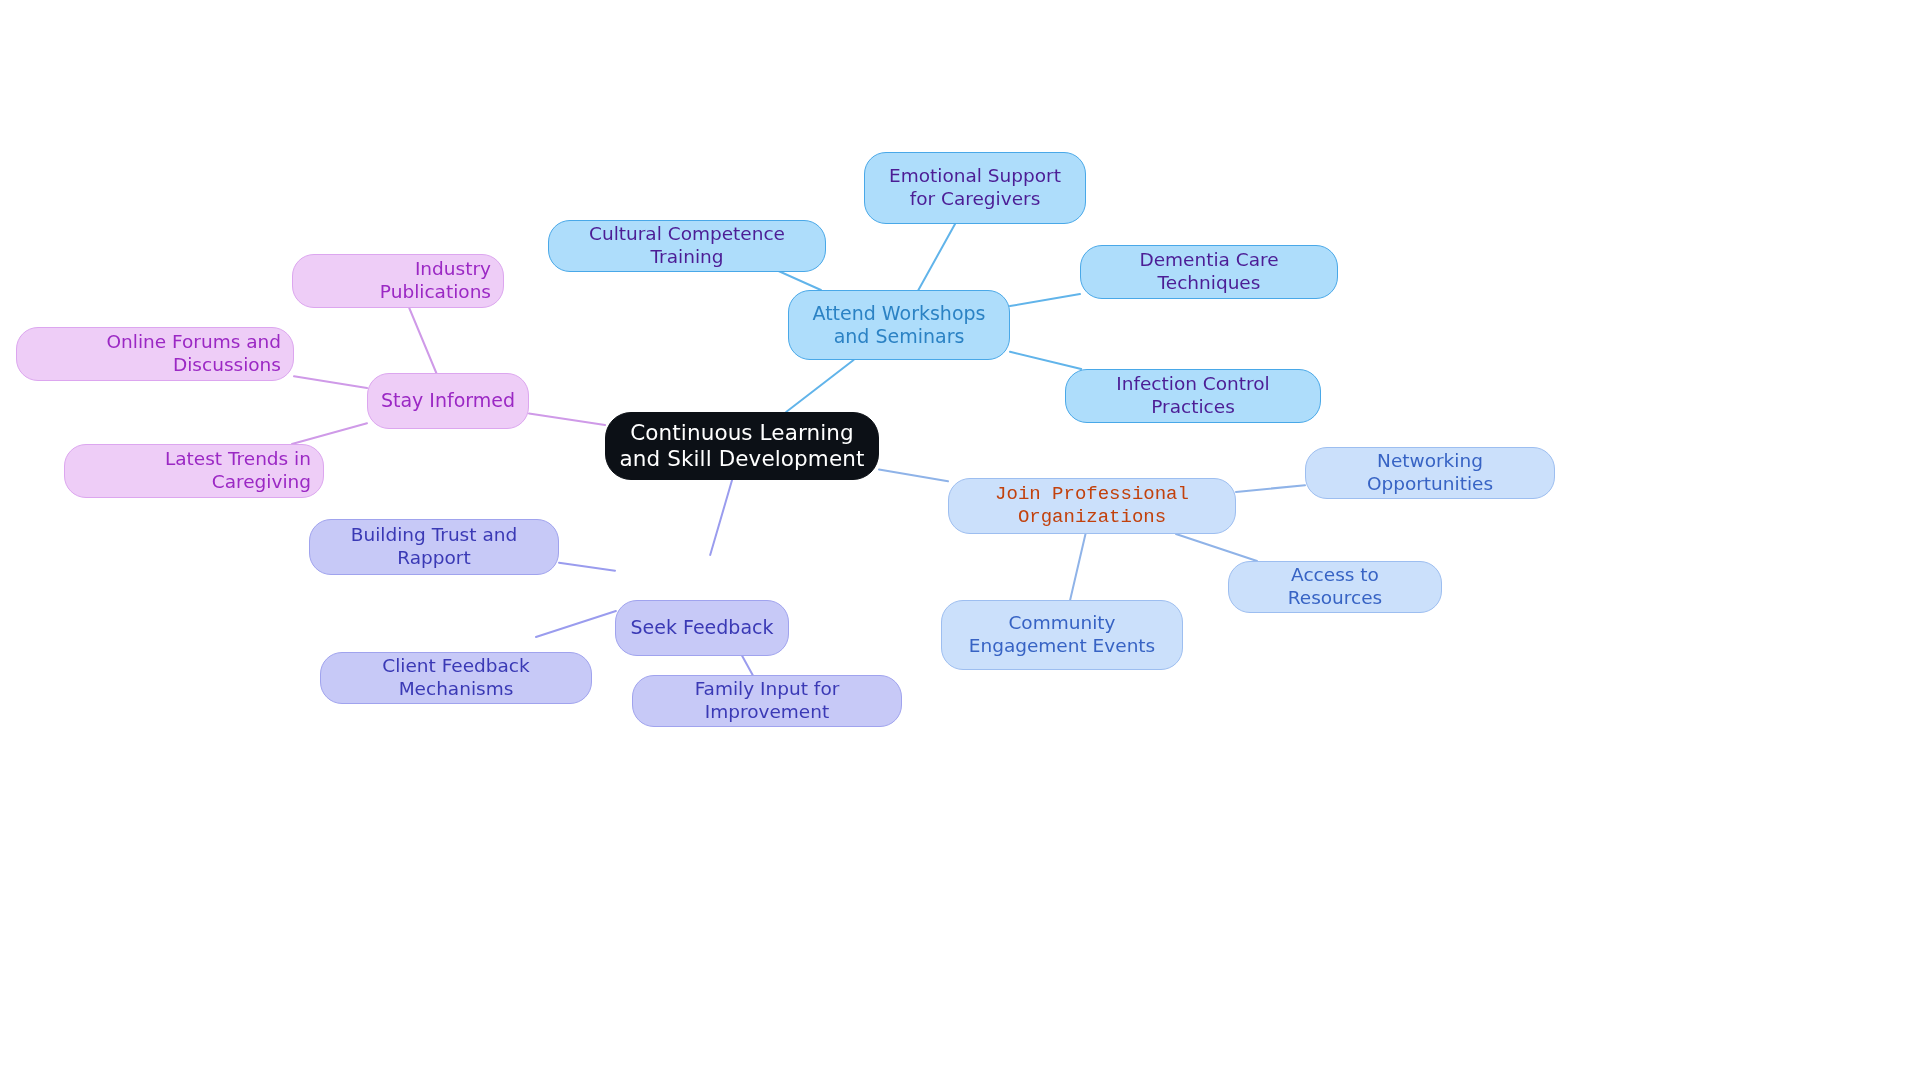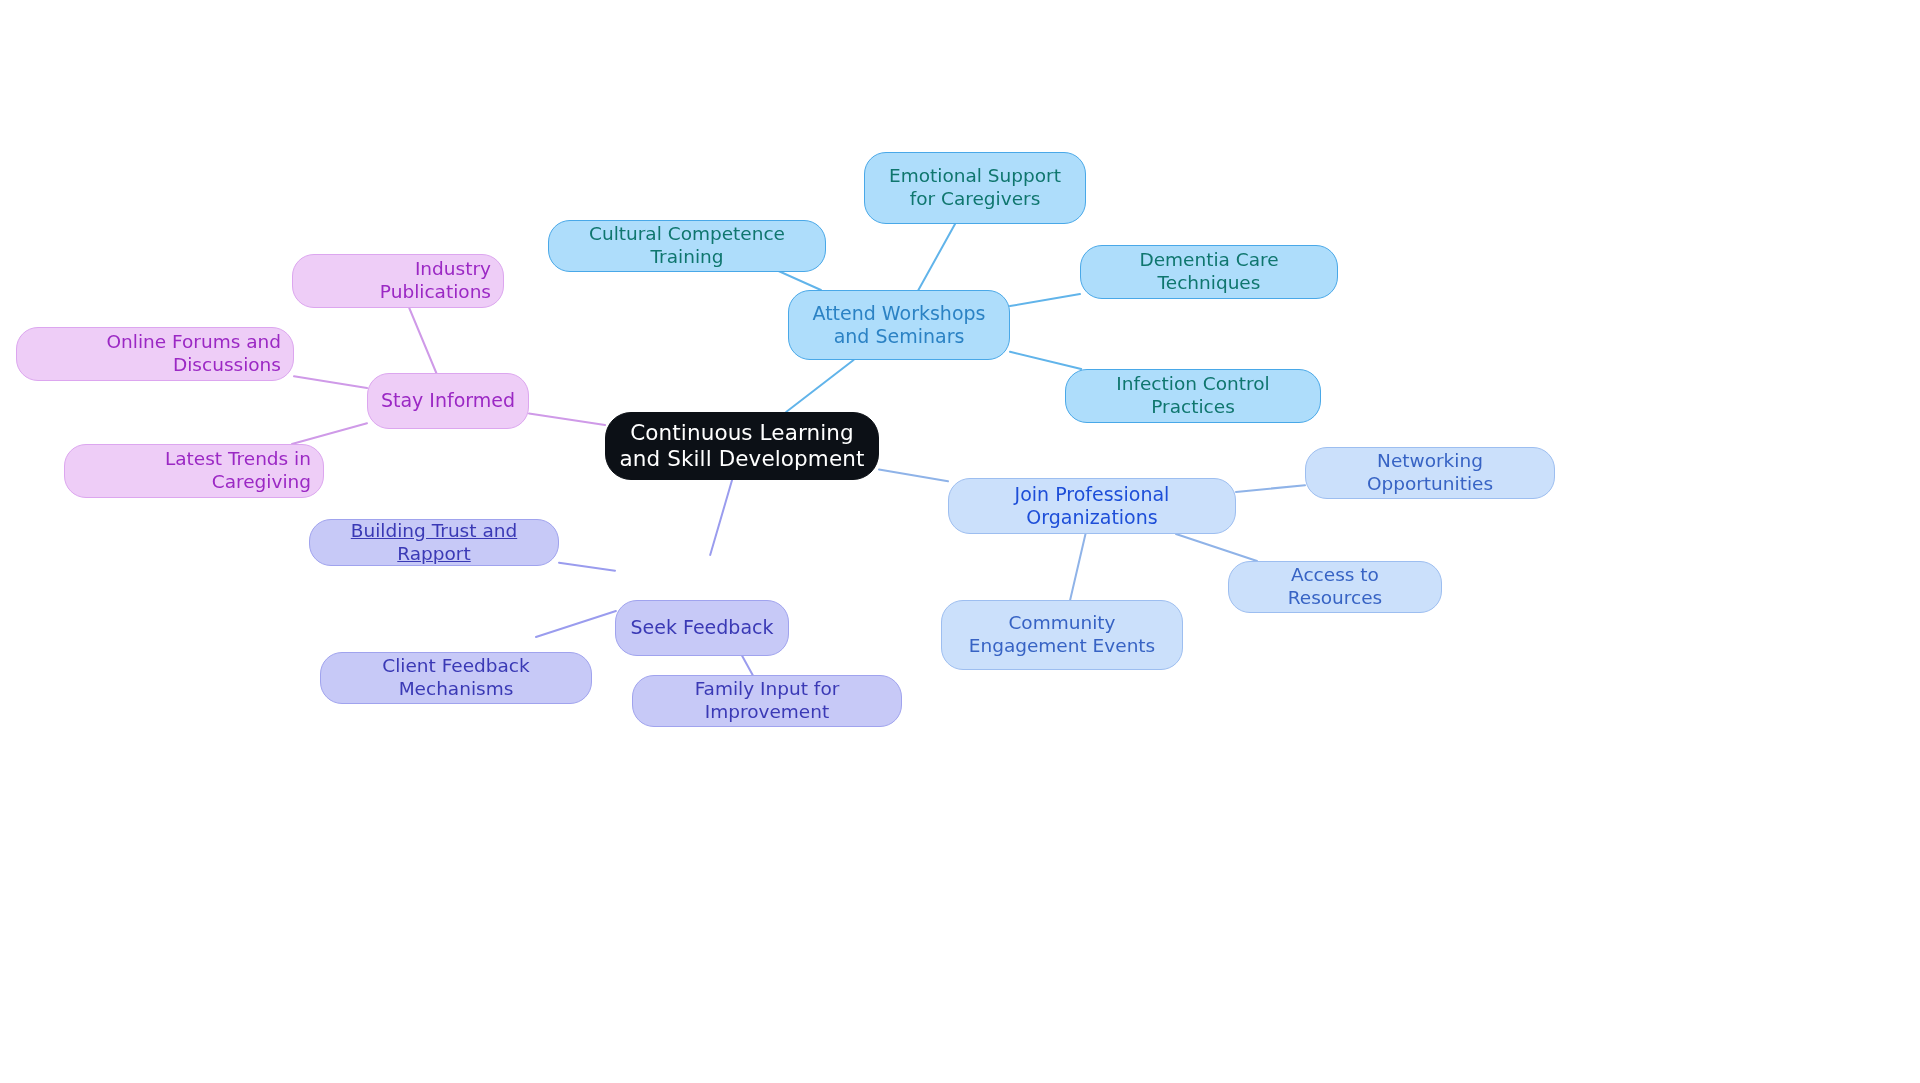--- a/index.html
+++ b/index.html
@@ -40,36 +40,37 @@
     background: #0c1016;
     border-color: #0c1016;
     color: #ffffff;
     border-radius: 26px;
     font-size: 21.5px;
     letter-spacing: 0.1px;
   }
   .node.br-cyan {
     background: #aeddfb;
     border-color: #49a8e8;
-    color: #0f766e;
+    color: #4c1d95;
   }
   .node.br-cyan-main {
     background: #aeddfb;
     border-color: #49a8e8;
     color: #2b82c4;
   }
   .node.br-blue {
     background: #cbe0fb;
     border-color: #9dbef0;
     color: #3763c4;
   }
   .node.br-blue-main {
     background: #cbe0fb;
     border-color: #9dbef0;
-    color: #1d4ed8;
+    color: #c2410c;
+    font-family: Liberation Mono, monospace;
   }
   .node.br-peri {
     background: #c7c9f7;
     border-color: #a0a3ee;
     color: #3a39b5;
   }
   .node.br-peri-main {
     background: #c7c9f7;
     border-color: #a0a3ee;
     color: #3a39b5;
@@ -116,21 +117,21 @@
       <div class="node br-cyan br-cyan-main" style="left: 788px; top: 290px; width: 222px; height: 70px; font-size: 19px;"><span>Attend Workshops and Seminars</span></div>
       <div class="node br-cyan" style="left: 548px; top: 204px; width: 278px; height: 52px; font-size: 18.5px; margin-top: 16px;"><span>Cultural Competence Training</span></div>
       <div class="node br-cyan" style="left: 864px; top: 152px; width: 222px; height: 72px; font-size: 18.5px;"><span>Emotional Support for Caregivers</span></div>
       <div class="node br-cyan" style="left: 1080px; top: 245px; width: 258px; height: 54px; font-size: 18.5px;"><span>Dementia Care Techniques</span></div>
       <div class="node br-cyan" style="left: 1065px; top: 369px; width: 256px; height: 54px; font-size: 18.5px;"><span>Infection Control Practices</span></div>
       <div class="node br-blue br-blue-main" style="left: 948px; top: 478px; width: 288px; height: 56px; font-size: 19px;"><span>Join Professional Organizations</span></div>
       <div class="node br-blue" style="left: 1305px; top: 447px; width: 250px; height: 52px; font-size: 18.5px;"><span>Networking Opportunities</span></div>
       <div class="node br-blue" style="left: 1228px; top: 561px; width: 214px; height: 52px; font-size: 18.5px;"><span>Access to Resources</span></div>
       <div class="node br-blue" style="left: 941px; top: 600px; width: 242px; height: 70px; font-size: 18.5px;"><span>Community Engagement Events</span></div>
       <div class="node br-peri br-peri-main" style="left: 615px; top: 555px; width: 174px; height: 56px; font-size: 19px;"><span>Seek Feedback</span></div>
-      <div class="node br-peri" style="left: 309px; top: 519px; width: 250px; height: 47px; font-size: 18.5px; text-decoration: underline;"><span>Building Trust and Rapport</span></div>
+      <div class="node br-peri" style="left: 309px; top: 519px; width: 250px; height: 56px; font-size: 18.5px;"><span>Building Trust and Rapport</span></div>
       <div class="node br-peri" style="left: 320px; top: 652px; width: 272px; height: 52px; font-size: 18.5px;"><span>Client Feedback Mechanisms</span></div>
       <div class="node br-peri" style="left: 632px; top: 675px; width: 270px; height: 52px; font-size: 18.5px;"><span>Family Input for Improvement</span></div>
       <div class="node br-pink br-pink-main" style="left: 367px; top: 373px; width: 162px; height: 56px; font-size: 19px;"><span>Stay Informed</span></div>
       <div class="node br-pink" style="left: 292px; top: 254px; width: 212px; height: 54px; font-size: 18.5px;"><span>Industry Publications</span></div>
       <div class="node br-pink" style="left: 16px; top: 327px; width: 278px; height: 54px; font-size: 18.5px;"><span>Online Forums and Discussions</span></div>
       <div class="node br-pink" style="left: 64px; top: 444px; width: 260px; height: 54px; font-size: 18.5px;"><span>Latest Trends in Caregiving</span></div>
     </div>
 </div>
 
 </body></html>

